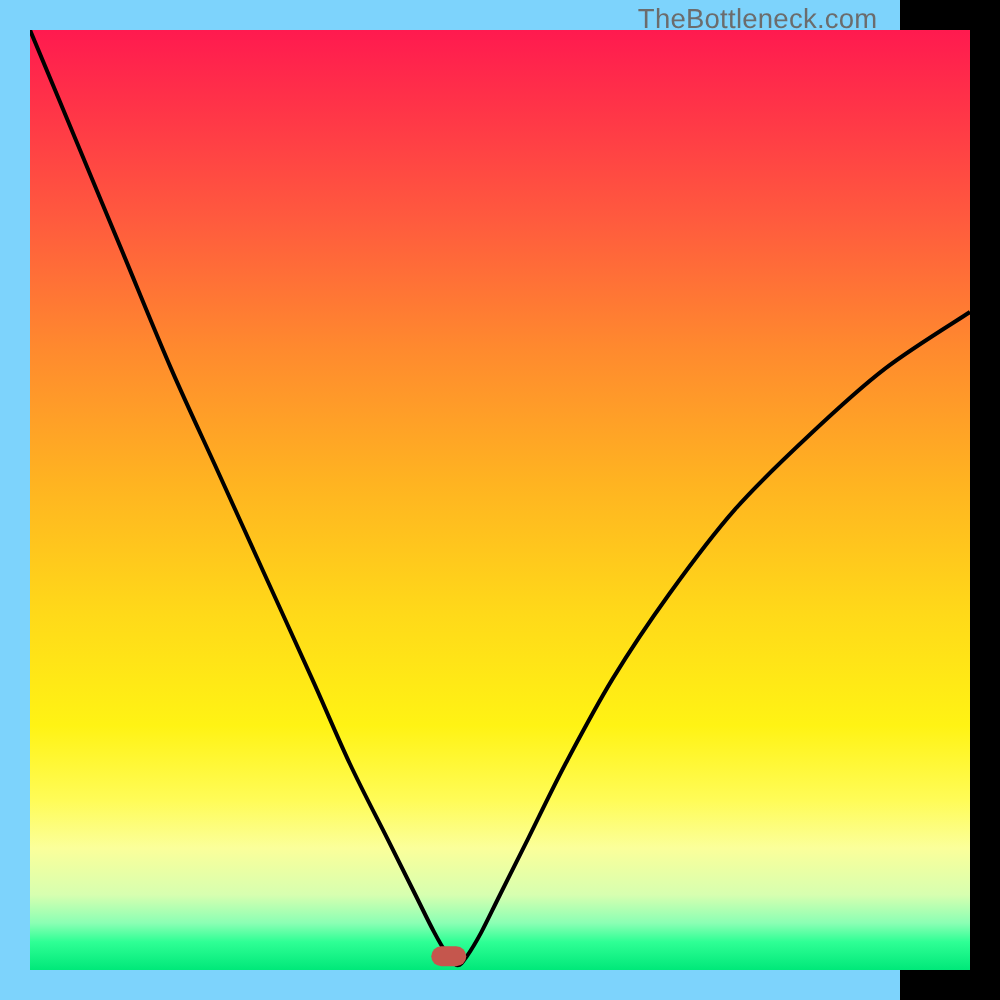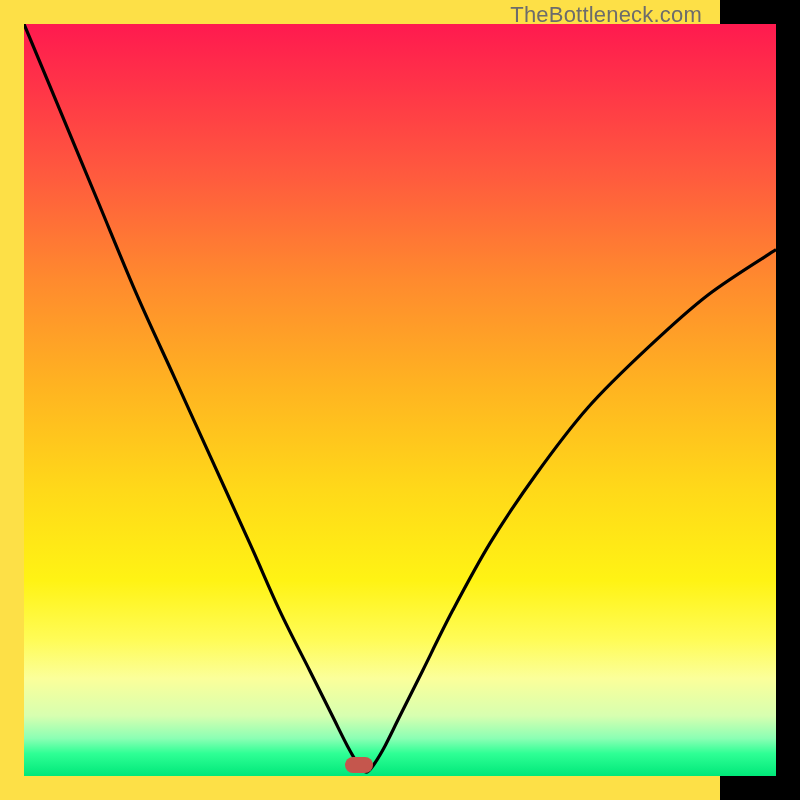--- a/index.html
+++ b/index.html
@@ -10,21 +10,21 @@
     background: #000;
     font-family: Arial, Helvetica, sans-serif;
     overflow: hidden;
   }
   .frame {
     position: absolute;
     top: 0;
     left: 0;
     width: 720px;
     height: 800px;
-    background: #fde047;
+    background: #7dd3fc;
   }
   .plot-area {
     position: absolute;
     top: 24px;
     left: 24px;
     width: 752px;
     height: 752px;
     background: linear-gradient(
       to bottom,
       #ff1a4f 0%,

